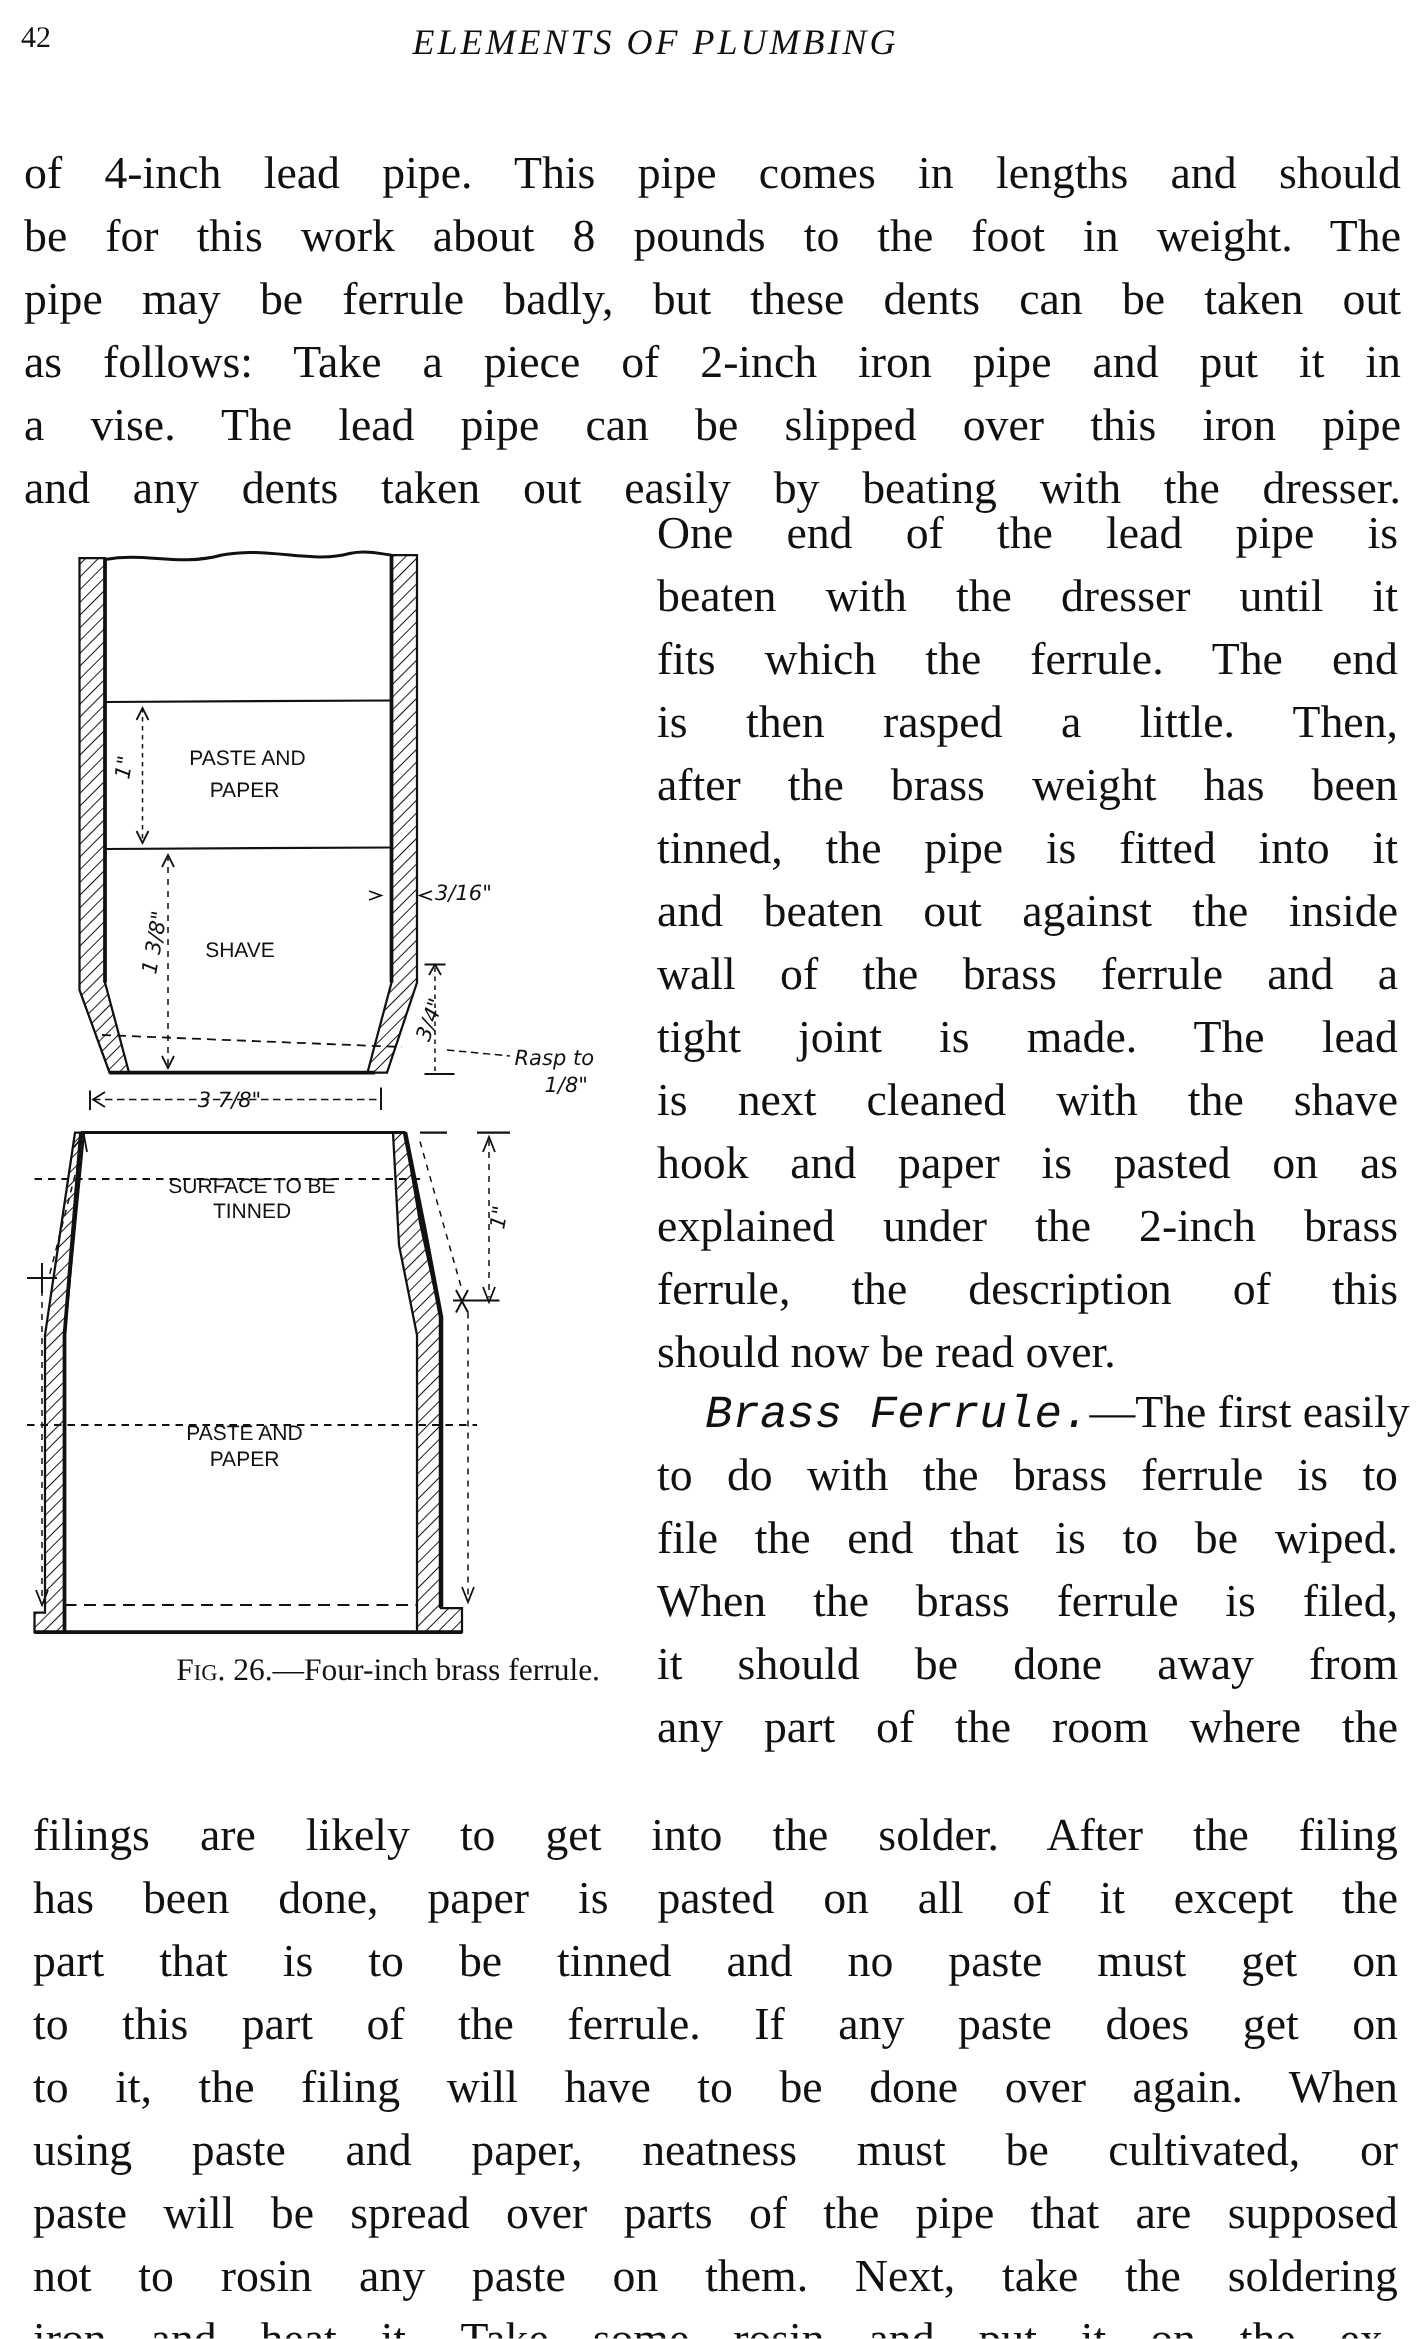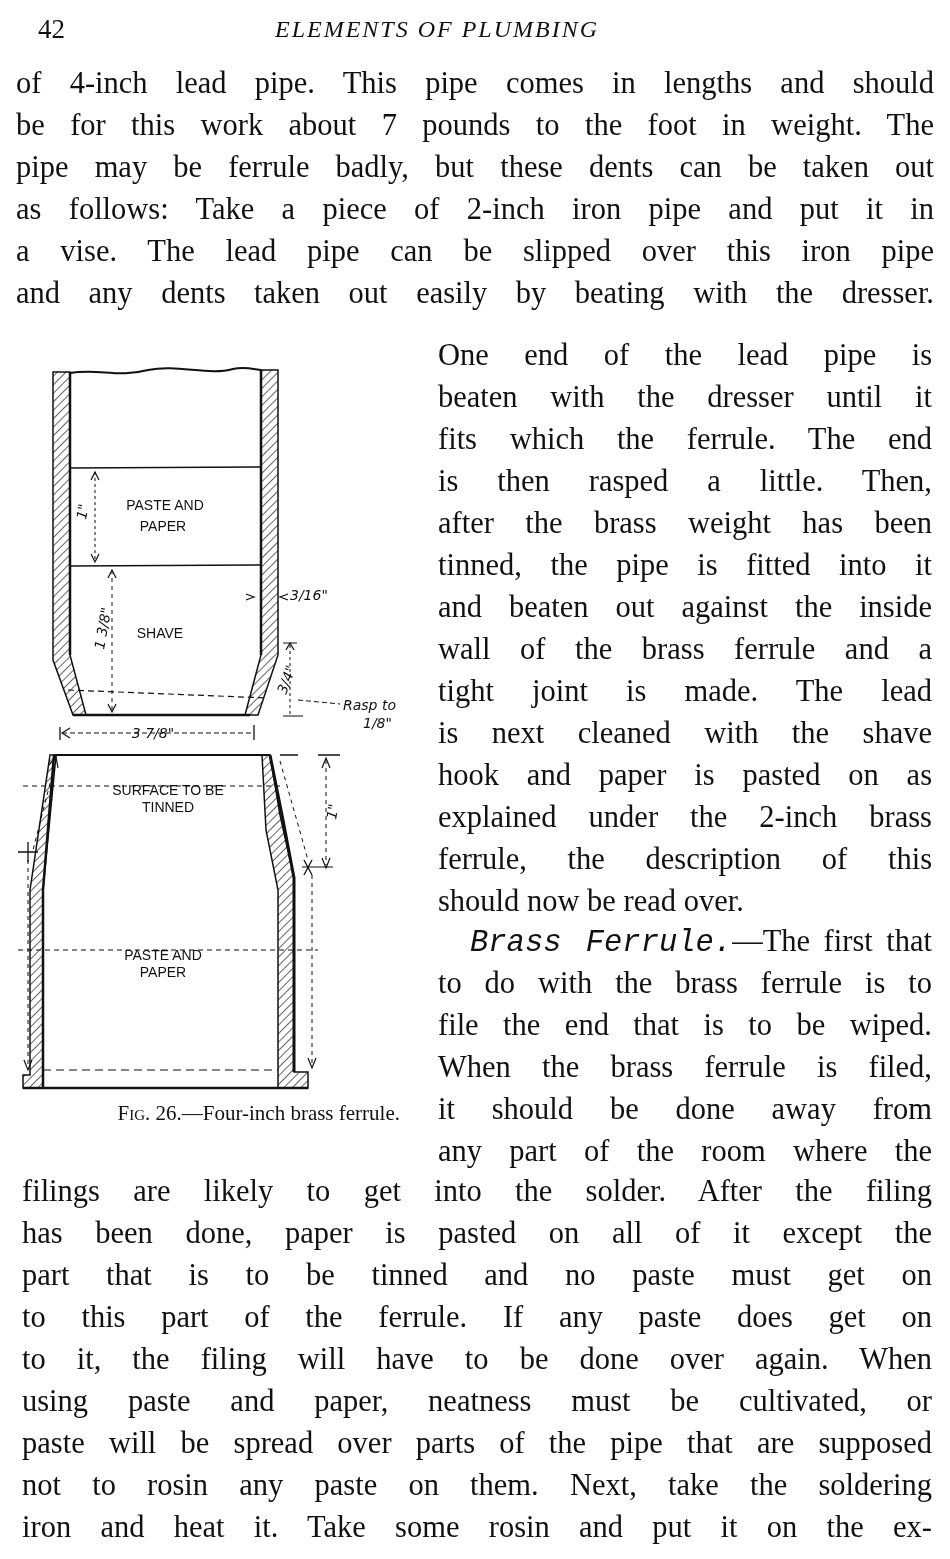--- a/index.html
+++ b/index.html
@@ -1,24 +1,24 @@
 <!DOCTYPE html>
 <html><head>
 <meta charset="utf-8">
 <style>
   html, body { margin: 0; padding: 0; background: #ffffff; }
   body { width: 950px; height: 1559px; position: relative; overflow: hidden;
          font-family: "Liberation Serif", "DejaVu Serif", serif; color: #111; }
   .header { position: absolute; top: 14px; left: 0; width: 950px; height: 36px; }
-  .page-num { position: absolute; left: 14px; top: 0; font-size: 27px; margin-left: 24px; }
+  .page-num { position: absolute; left: 14px; top: 0; font-size: 20px; }
   .running-title { position: absolute; left: 0; width: 874px; top: 2px; text-align: center;
                    font-style: italic; font-size: 24px; letter-spacing: 2px; }
   .line { position: absolute; font-size: 30.5px; line-height: 42px; white-space: nowrap;
           text-align: justify; text-align-last: justify; }
-  .full { left: 16px; width: 918px; }
+  .full { left: 16px; width: 918px; margin-top: 32px; }
   .col  { left: 438px; width: 494px; }
   .last { text-align-last: left; }
   .indent { left: 470px; width: 462px; }
   em { font-style: italic; font-family: Liberation Mono, monospace; }
   .figure { position: absolute; left: 18px; top: 360px; width: 390px; height: 740px; }
   .figure svg { position: absolute; left: 0; top: 0; }
   .fig-label { font-family: "Liberation Sans", "DejaVu Sans", sans-serif; font-size: 14px; fill: #111; }
   .dim-label { font-family: "DejaVu Sans", sans-serif; font-style: italic; font-size: 14px; fill: #111; }
   .caption { position: absolute; left: 30px; top: 1100px; width: 370px; text-align: right;
              font-size: 21px; line-height: 26px; }
@@ -27,21 +27,21 @@
 </head>
 <body>
 
 <div class="header">
   <span class="page-num">42</span>
   <span class="running-title">ELEMENTS OF PLUMBING</span>
 </div>
 
 <div>
   <div class="line full" style="top:62px">of 4-inch lead pipe.  This pipe comes in lengths and should</div>
-  <div class="line full" style="top:104px">be for this work about 7 pounds to the foot in weight.  The</div>
+  <div class="line full" style="top:104px">be for this work about 8 pounds to the foot in weight.  The</div>
   <div class="line full" style="top:146px">pipe may be ferrule badly, but these dents can be taken out</div>
   <div class="line full" style="top:188px">as follows:  Take a piece of 2-inch iron pipe and put it in</div>
   <div class="line full" style="top:230px">a vise.  The lead pipe can be slipped over this iron pipe</div>
   <div class="line full" style="top:272px">and any dents taken out easily by beating with the dresser.</div>
 </div>
 
 <div>
   <div class="line col" style="top:334px">One end of the lead pipe is</div>
   <div class="line col" style="top:376px">beaten with the dresser until it</div>
   <div class="line col" style="top:418px">fits which the ferrule.  The end</div>
@@ -52,21 +52,21 @@
   <div class="line col" style="top:628px">wall of the brass ferrule and a</div>
   <div class="line col" style="top:670px">tight joint is made.  The lead</div>
   <div class="line col" style="top:712px">is next cleaned with the shave</div>
   <div class="line col" style="top:754px">hook and paper is pasted on as</div>
   <div class="line col" style="top:796px">explained under the 2-inch brass</div>
   <div class="line col" style="top:838px">ferrule, the description of this</div>
   <div class="line col last" style="top:880px">should now be read over.</div>
 </div>
 
 <div>
-  <div class="line indent" style="top:920px"><em>Brass Ferrule.</em><span>—The first that</span></div>
+  <div class="line indent" style="top:920px"><em>Brass Ferrule.</em><span>—The first easily</span></div>
   <div class="line col" style="top:962px">to do with the brass ferrule is to</div>
   <div class="line col" style="top:1004px">file the end that is to be wiped.</div>
   <div class="line col" style="top:1046px">When the brass ferrule is filed,</div>
   <div class="line col" style="top:1088px">it should be done away from</div>
   <div class="line col" style="top:1130px">any part of the room where the</div>
 
   <div class="line full" style="top:1170px;left:22px;width:910px">filings are likely to get into the solder.  After the filing</div>
   <div class="line full" style="top:1212px;left:22px;width:910px">has been done, paper is pasted on all of it except the</div>
   <div class="line full" style="top:1254px;left:22px;width:910px">part that is to be tinned and no paste must get on</div>
   <div class="line full" style="top:1296px;left:22px;width:910px">to this part of the ferrule.  If any paste does get on</div>

